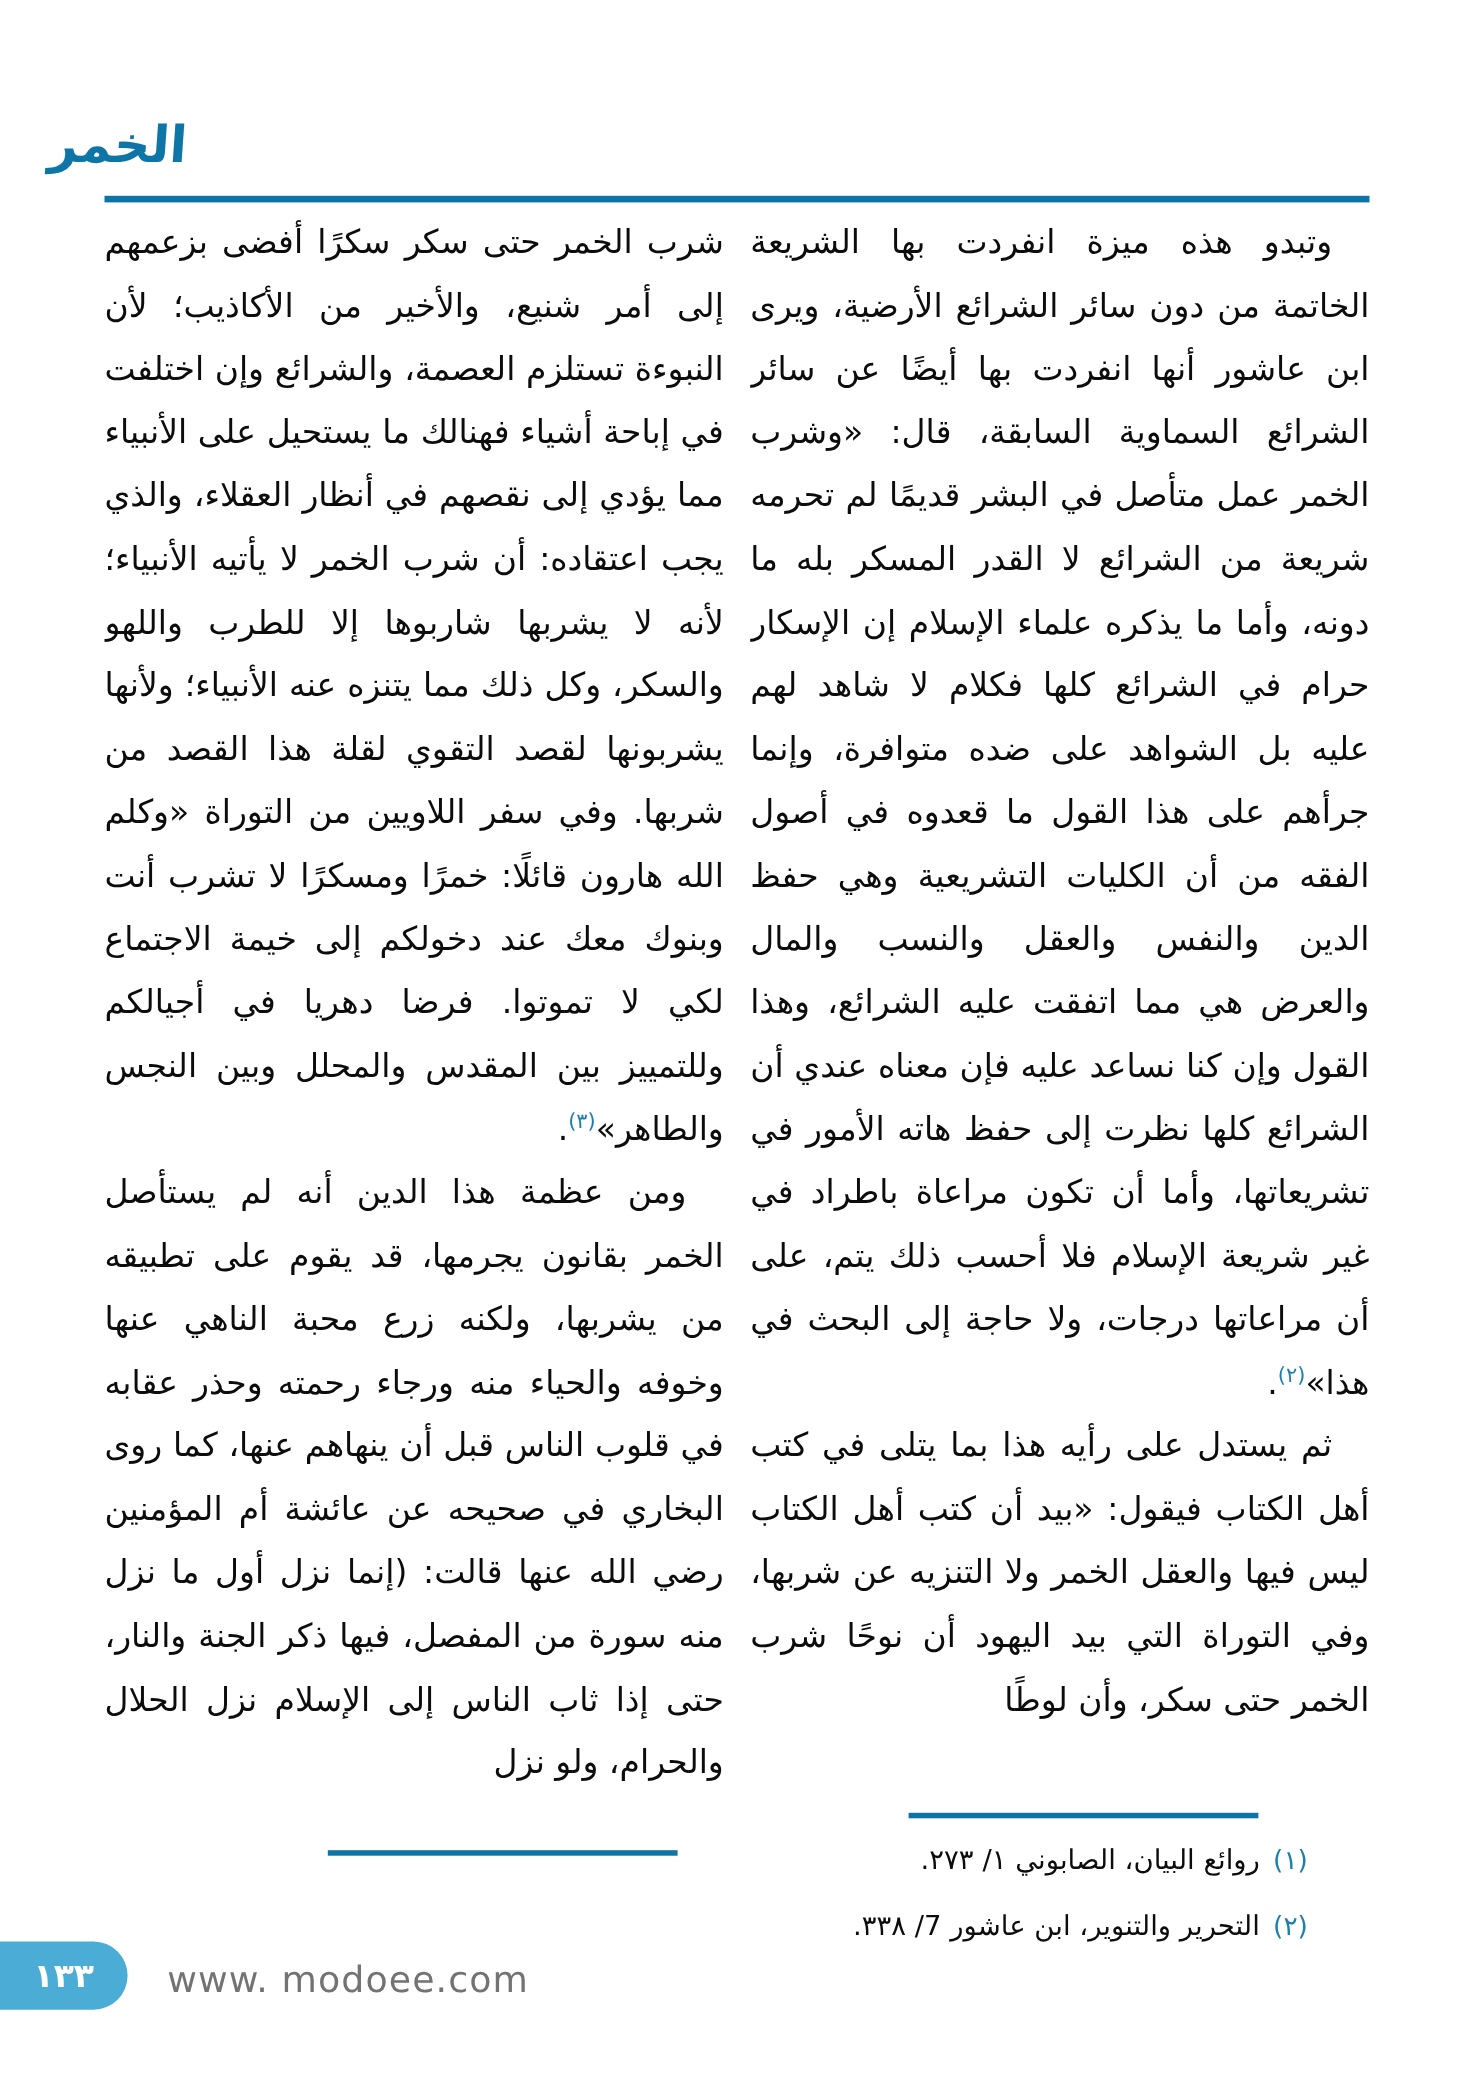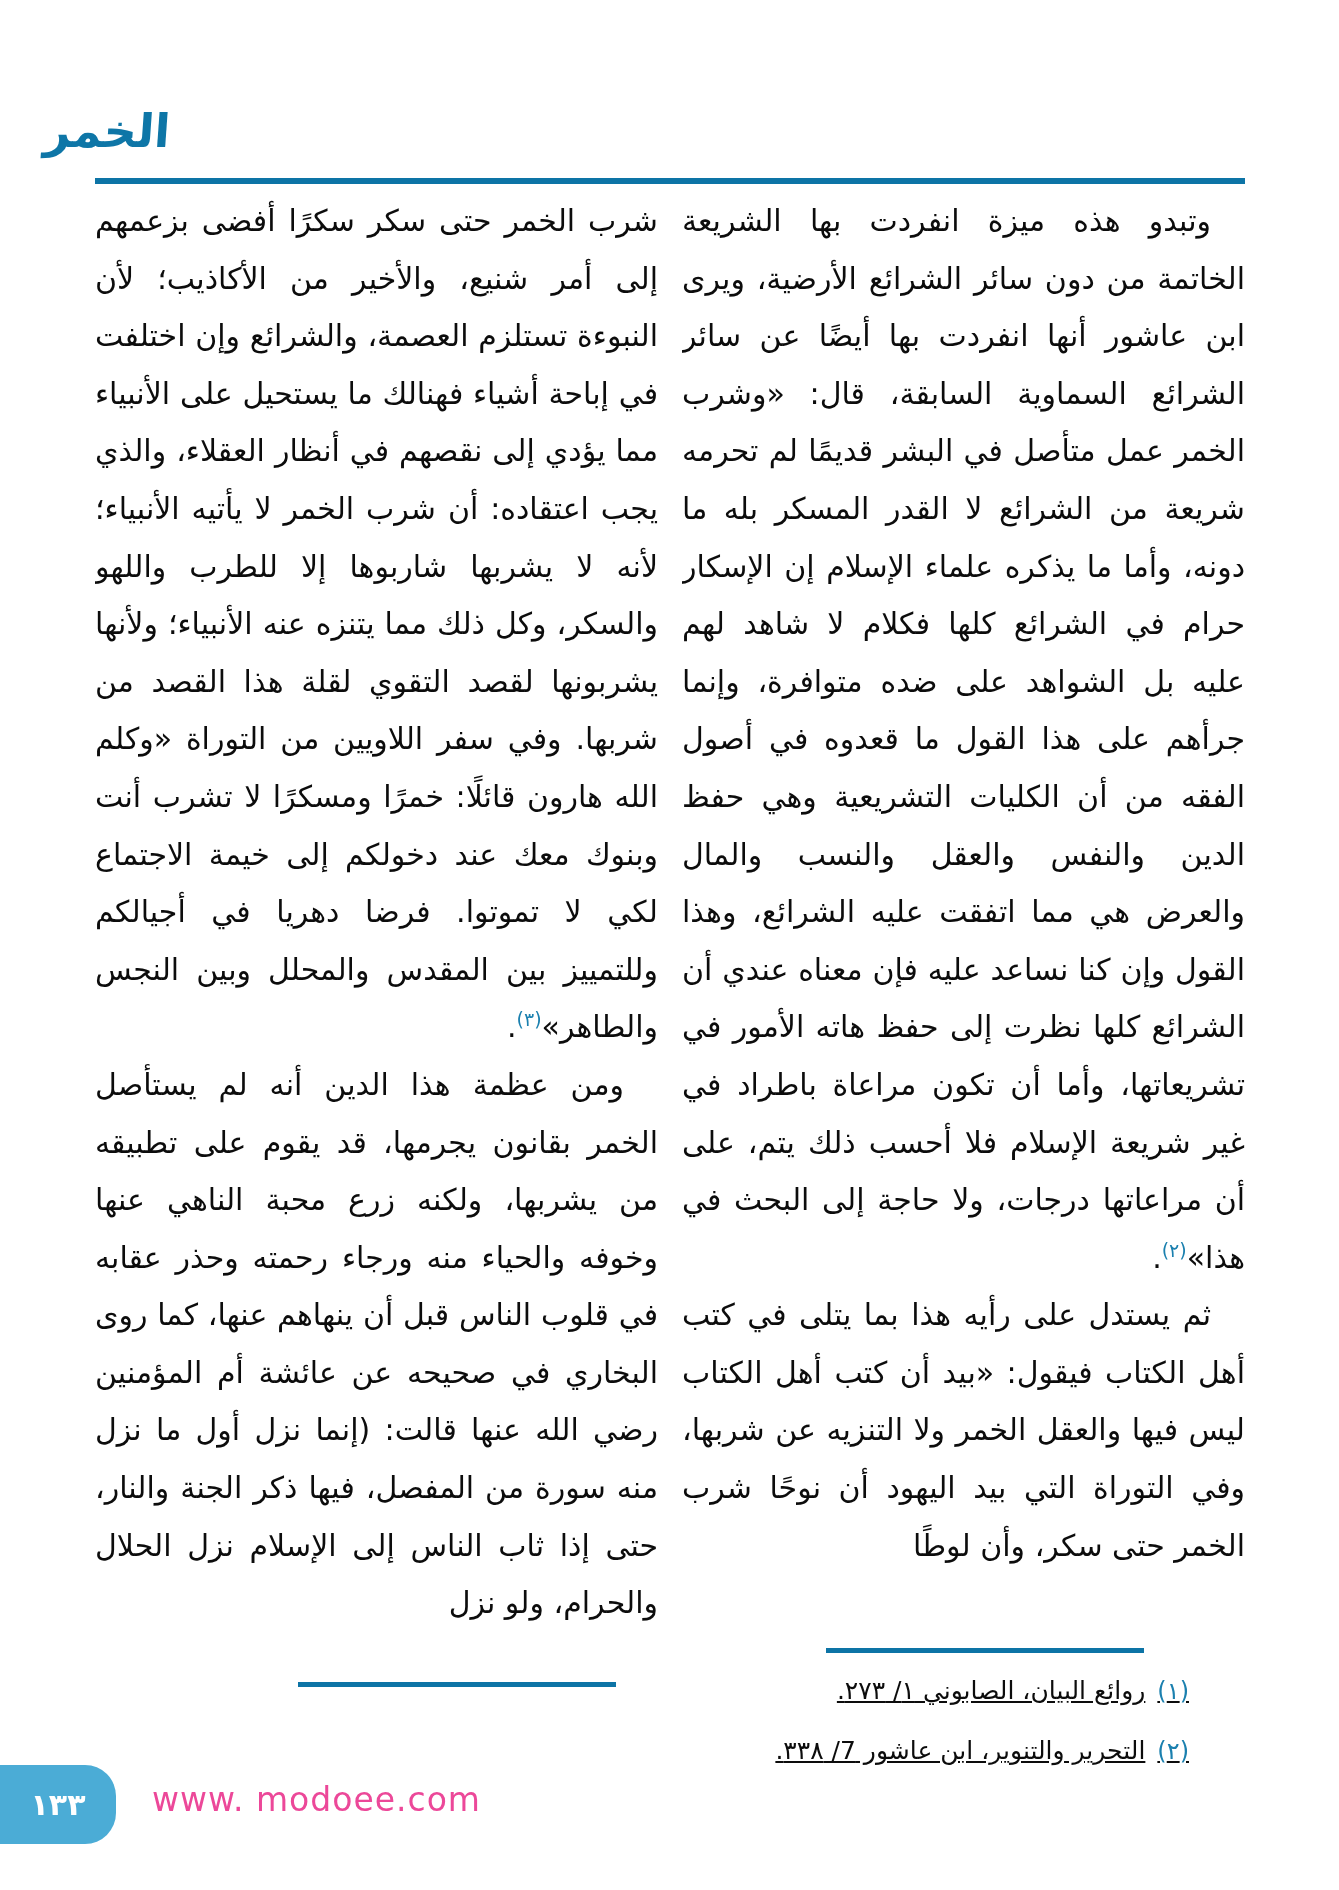--- a/index.html
+++ b/index.html
@@ -52,33 +52,33 @@
   .fn-r{top:1648px;right:95px;}
   .fn-l{top:1682px;left:95px;width:565px;}
   .fnrule{height:5px;background:#0d74a6;width:318px;}
   .fn-r .fnrule{margin-right:100px;}
   .fn-l .fnrule{margin-right:44px;}
   .fnline{
     margin-top:16px;
     font-size:25px;line-height:44px;color:#0c0c0c;
     text-align:right;white-space:nowrap;
   }
-  .fn-r .fnline{padding-right:55px;text-decoration:underline;}
+  .fn-r .fnline{padding-right:55px;}
   .fn-l .fnline{padding-right:44px;}
   .fnline .m{color:#1b80af;margin-left:12px;font-size:24px;}
   
   .badge{
-    position:absolute;left:0;top:1765px;width:116px;height:79px;
+    position:absolute;left:0;top:1765px;width:116px;height:62px;
     background:#4bacd6;border-radius:0 31px 31px 0;
     display:flex;align-items:center;justify-content:center;
     color:#ffffff;font-size:30px;font-weight:bold;
   }
   .url{
     position:absolute;left:152px;top:1780px;
-    color:#ec4899;font-size:33px;direction:ltr;
+    color:#737373;font-size:33px;direction:ltr;
     letter-spacing:1px;
   }
 </style>
 </head>
 <body>
 
 <div class="page">
 
   <div class="logo">الخمر</div>
 

